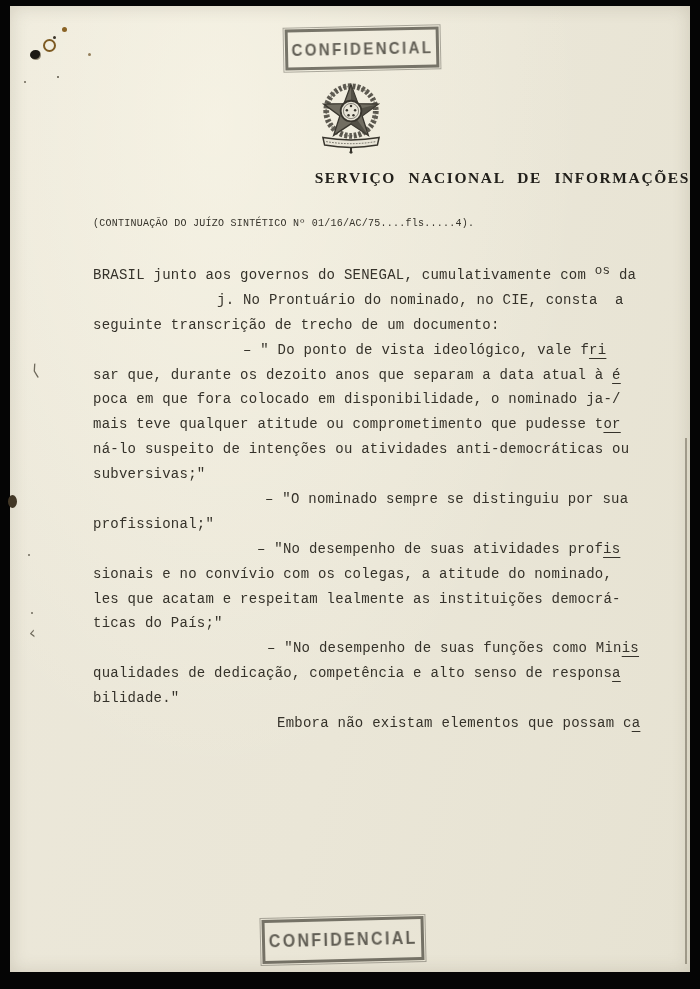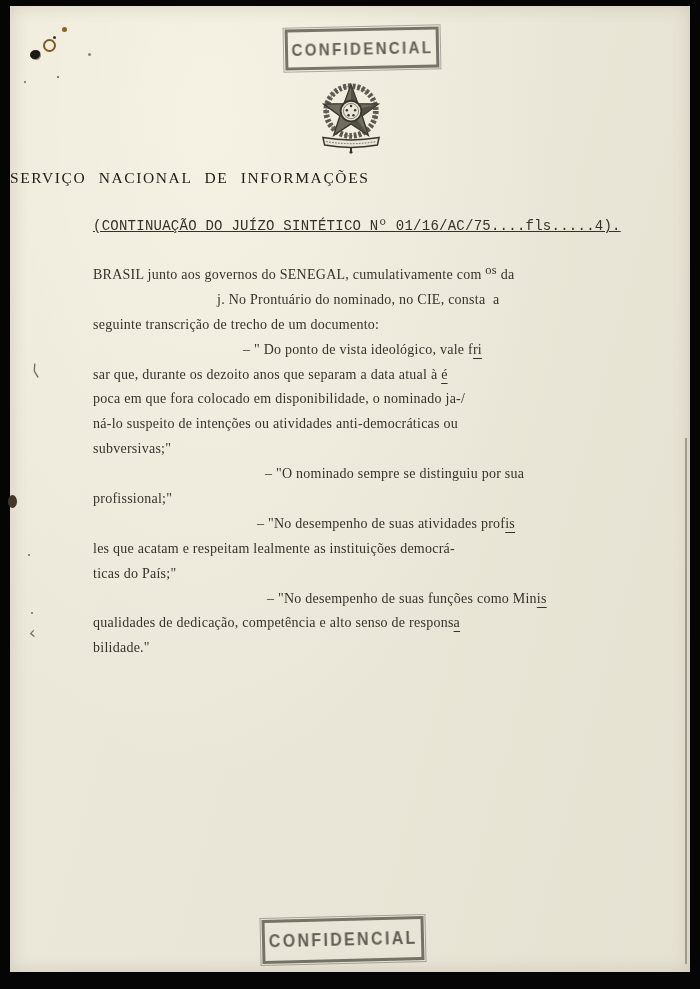--- a/index.html
+++ b/index.html
@@ -33,41 +33,41 @@
     content:"";position:absolute;inset:-5px;
     border:1.5px solid rgba(72,69,59,.45);
   }
   .stamp-top{left:275px;top:22px;width:148px;height:35px;font-size:16px;transform:rotate(-1.2deg);}
   .stamp-bottom{left:252px;top:912px;width:156px;height:38px;font-size:17px;transform:rotate(-1.4deg);}
   .stamp .stamp-text{transform:scaleX(.94) scaleY(1.05);filter:blur(.3px);}
   
   .emblem{position:absolute;left:299px;top:72px;width:84px;height:76px;}
   .doc-title{
     position:absolute;left:0;top:163px;width:100%;
-    text-align:left;
+    text-align:right;
     font-family:"Liberation Serif",serif;
-    font-weight:400;font-size:15.5px;
+    font-weight:700;font-size:15.5px;
     letter-spacing:1.6px;word-spacing:7px;
     color:#22201b;
   }
   .continuation{
     position:absolute;left:83px;top:212px;
     font-family:"Liberation Mono",monospace;
-    font-size:14px;letter-spacing:.25px;
-    color:#35322a;white-space:pre;text-decoration:underline;
+    font-size:10px;letter-spacing:.25px;
+    color:#35322a;white-space:pre;
   }
   
   .doc-body{
     position:absolute;left:83px;top:257px;width:560px;
     font-family:"Liberation Mono",monospace;
     font-size:14px;line-height:24.9px;
     letter-spacing:.25px;
     color:#35322a;
   }
-  .tline{white-space:pre;height:24.9px;font-family:Liberation Serif, serif;}
+  .tline{white-space:pre;height:24.9px;}
   .tline .u{text-decoration:underline;text-underline-offset:3.5px;}
   .tline .sup{position:relative;top:-5px;font-size:12.5px;}
   
   .spot{position:absolute;border-radius:50%;}
   .spot1{left:20px;top:44px;width:10px;height:9px;background:#1d1a15;border-radius:60% 45% 55% 50%;box-shadow:1px 1px 0 rgba(60,45,20,.5);}
   .spot2{left:33px;top:33px;width:9px;height:9px;border:2.5px solid #7d5a22;background:transparent;}
   .spot3{left:52px;top:21px;width:5px;height:5px;background:#8a6325;}
   .spot4{left:43px;top:30px;width:3px;height:3px;background:#3a3328;}
   .spot5{left:78px;top:47px;width:3px;height:3px;background:#6b4f22;opacity:.7;}
   .spot6{left:47px;top:70px;width:2px;height:2px;background:#5b5648;}
@@ -134,29 +134,32 @@
 
   <div class="continuation">(CONTINUAÇÃO DO JUÍZO SINTÉTICO Nº 01/16/AC/75....fls.....4).</div>
 
   <div class="doc-body">
       <div class="tline"><span>BRASIL junto aos governos do SENEGAL, cumulativamente com </span><span class="sup">os</span><span> da</span></div>
       <div class="tline" style="padding-left: 124px;"><span>j. No Prontuário do nominado, no CIE, consta  a</span></div>
       <div class="tline"><span>seguinte transcrição de trecho de um documento:</span></div>
       <div class="tline" style="padding-left: 150px;"><span>– " Do ponto de vista ideológico, vale f</span><span class="u">ri</span></div>
       <div class="tline"><span>sar que, durante os dezoito anos que separam a data atual à </span><span class="u">é</span></div>
       <div class="tline"><span>poca em que fora colocado em disponibilidade, o nominado ja-/</span></div>
+      <div class="tline"><span>mais teve qualquer atitude ou comprometimento que pudesse t</span><span class="u">or</span></div>
       <div class="tline"><span>ná-lo suspeito de intenções ou atividades anti-democráticas ou</span></div>
       <div class="tline"><span>subversivas;"</span></div>
       <div class="tline" style="padding-left: 172px;"><span>– "O nominado sempre se distinguiu por sua</span></div>
       <div class="tline"><span>profissional;"</span></div>
       <div class="tline" style="padding-left: 164px;"><span>– "No desempenho de suas atividades prof</span><span class="u">is</span></div>
+      <div class="tline"><span>sionais e no convívio com os colegas, a atitude do nominado,</span></div>
       <div class="tline"><span>les que acatam e respeitam lealmente as instituições democrá-</span></div>
       <div class="tline"><span>ticas do País;"</span></div>
       <div class="tline" style="padding-left: 174px;"><span>– "No desempenho de suas funções como Min</span><span class="u">is</span></div>
       <div class="tline"><span>qualidades de dedicação, competência e alto senso de respons</span><span class="u">a</span></div>
       <div class="tline"><span>bilidade."</span></div>
+      <div class="tline" style="padding-left: 184px;"><span>Embora não existam elementos que possam c</span><span class="u">a</span></div>
     </div>
 
   <div class="stamp stamp-bottom">
     <span class="stamp-text">CONFIDENCIAL</span>
   </div>
 
 </div>
 
 </body></html>

